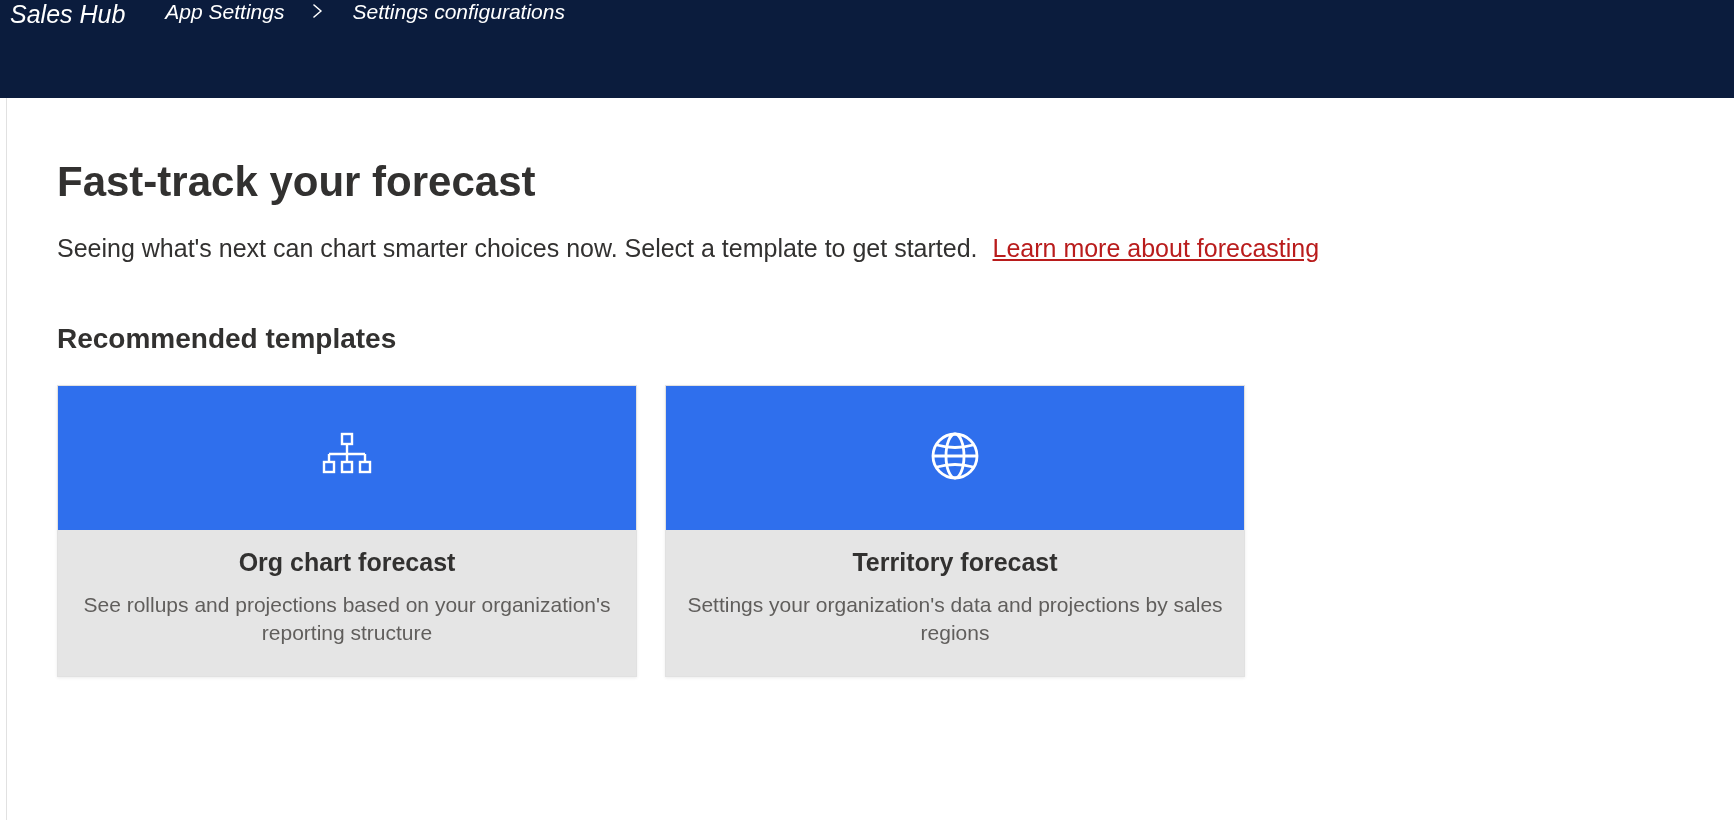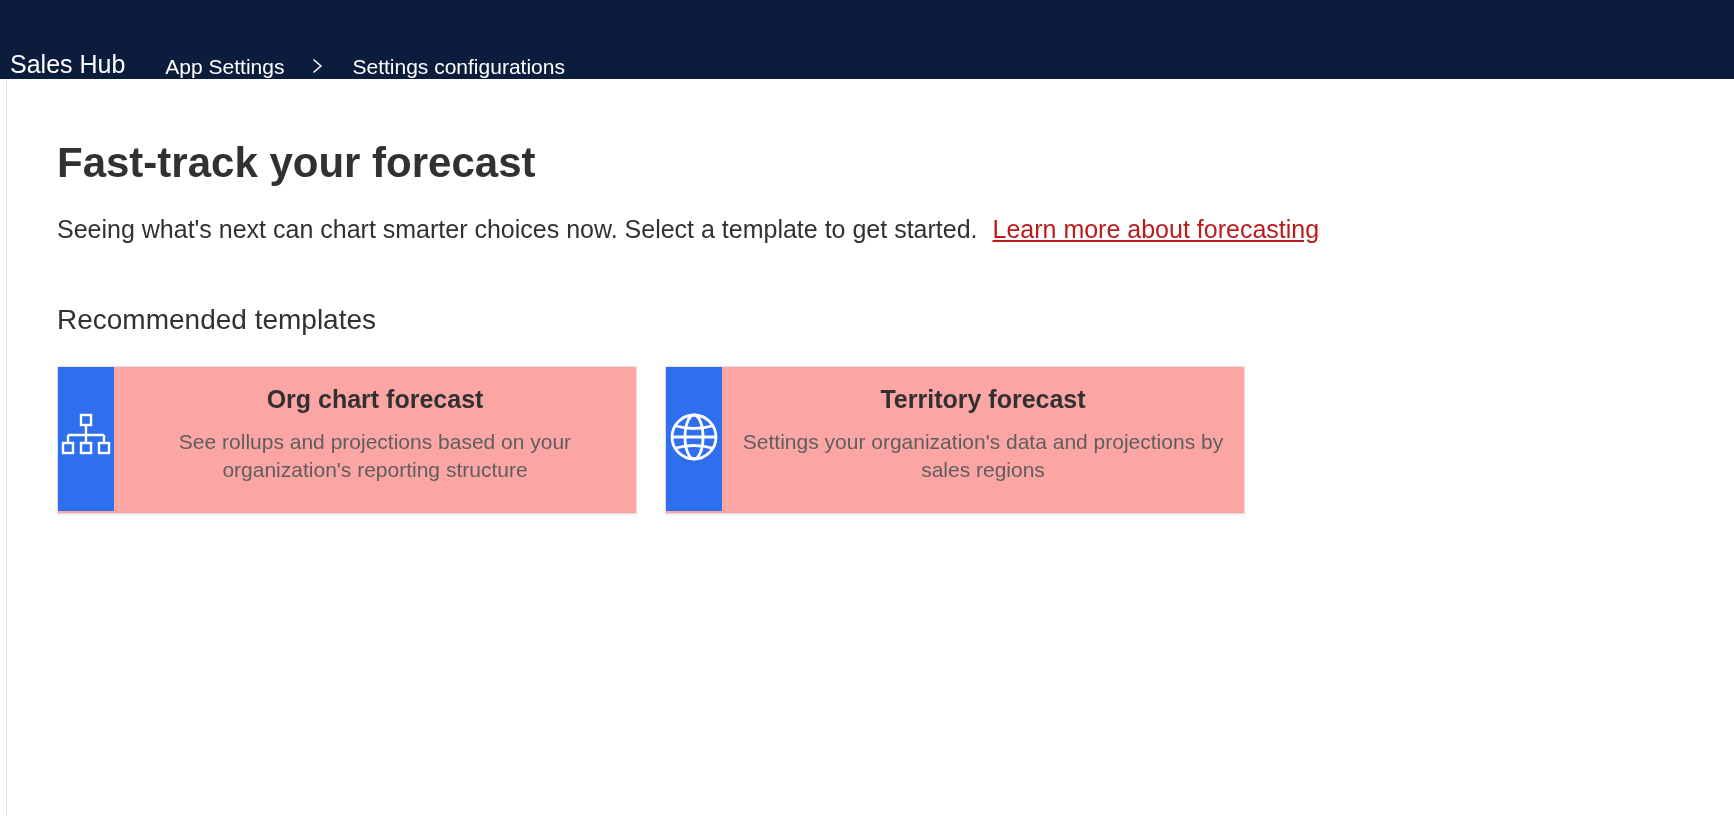--- a/index.html
+++ b/index.html
@@ -8,24 +8,25 @@
       box-sizing: border-box;
     }
     body {
       font-family: "Segoe UI", -apple-system, BlinkMacSystemFont, sans-serif;
       background: #ffffff;
       color: #323130;
     }
     .topbar {
       background: #0b1c3d;
       color: #ffffff;
-      height: 79px;
+      height: 98px;
       display: flex;
-      align-items: flex-end;
+      align-items: flex-start;
       padding: 0 10px;
+      font-style: italic;
     }
     .app-title {
       font-size: 25px;
       font-weight: 400;
       margin-right: 40px;
       padding-left: 0;
     }
     .breadcrumb {
       display: flex;
       align-items: center;
@@ -57,36 +58,36 @@
       margin-bottom: 60px;
     }
     .learn-more {
       color: #b91c1c;
       text-decoration: underline;
       margin-left: 8px;
       cursor: pointer;
     }
     .section-title {
       font-size: 28px;
-      font-weight: 400;
+      font-weight: 700;
       color: #323130;
       margin-bottom: 30px;
     }
     .cards {
       display: flex;
       gap: 28px;
     }
     .card {
       width: 580px;
       border: 1px solid #e1e1e1;
       box-shadow: 0 1px 3px rgba(0,0,0,0.08);
-      background: #fca5a5;
+      background: #e5e5e5;
       cursor: pointer;
       display: flex;
-      flex-direction: row;
+      flex-direction: column;
     }
     .card-header {
       background: #2f6fed;
       height: 144px;
       display: flex;
       align-items: center;
       justify-content: center;
     }
     .card-body {
       padding: 18px 20px 28px 20px;

